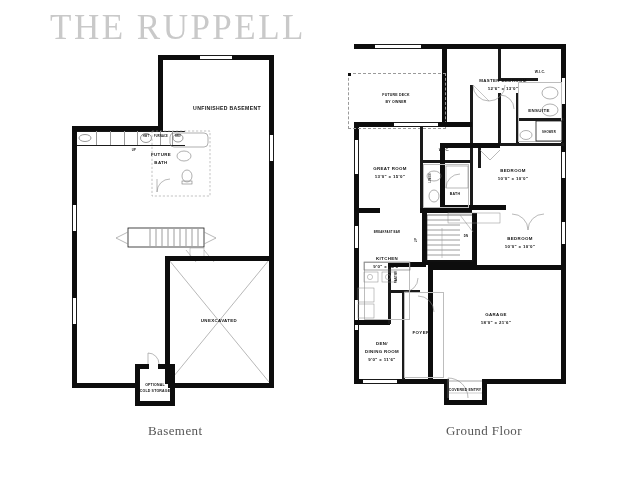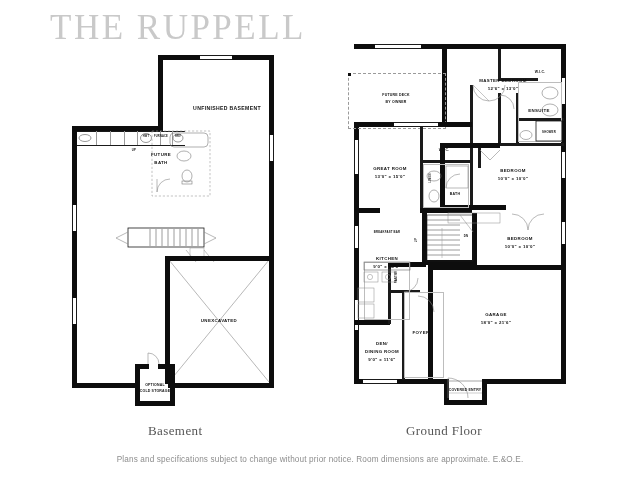--- a/index.html
+++ b/index.html
@@ -31,21 +31,21 @@
   
   .floor-caption {
     position: absolute;
     font-family: "Liberation Serif", serif;
     font-size: 13px;
     color: #555555;
     letter-spacing: 0.4px;
     white-space: nowrap;
   }
   #caption-basement { left: 148px; top: 423px; }
-  #caption-ground   { left: 406px; top: 423px; }
+  #caption-ground   { left: 446px; top: 423px; }
 
   #disclaimer {
     position: absolute;
     left: 0;
     top: 455px;
     width: 640px;
     text-align: center;
     font-size: 8.2px;
     color: #8d8d8d;
     letter-spacing: 0.15px;
@@ -396,15 +396,14 @@
     <div class="lbl small" style="left:135px; top:388px;">COVERED ENTRY</div>
 
     <div class="lbl small" style="left:136px; top:234px; font-size:2.8px;">DN</div>
     <div class="lbl small rot" style="left:86px; top:238px; font-size:2.8px;">UP</div>
     <div class="lbl small rot" style="left:100px; top:176px; font-size:2.8px;">LINEN</div>
   </div>
 
   <div class="floor-caption" id="caption-basement">Basement</div>
   <div class="floor-caption" id="caption-ground">Ground Floor</div>
 
-  <div id="disclaimer">Plans and specifications subject to change without prior notice. Room dimensions are approximate. E.&amp;O.E.</div>
 
 </div>
 
 </body></html>

